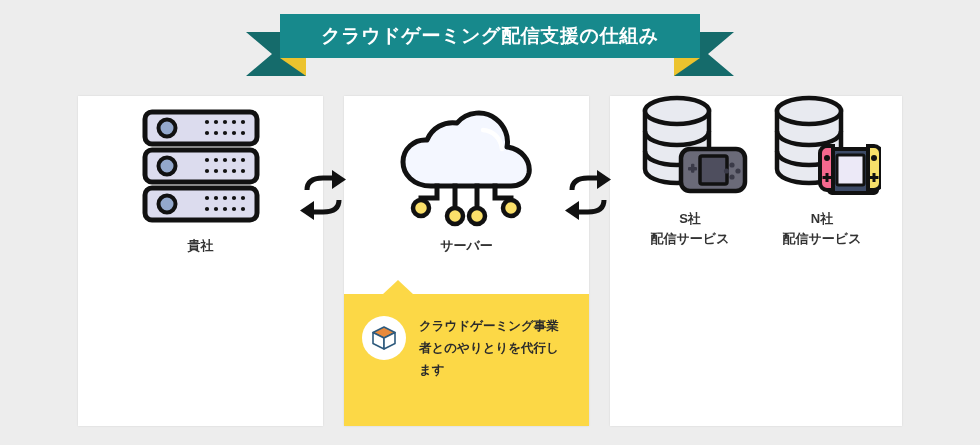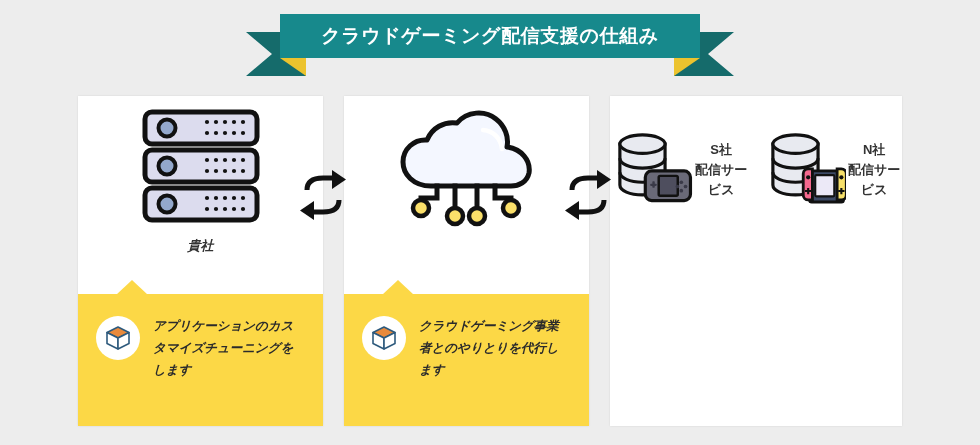--- a/index.html
+++ b/index.html
@@ -21,27 +21,27 @@
   .ribbon-fold.right { right: 34px; clip-path: polygon(0 0, 100% 0, 0 100%); }
   .ribbon-main {
     position: absolute; left: 34px; top: 0; width: 420px; height: 44px;
     background: #17898c; display: flex; align-items: center; justify-content: center;
   }
   .ribbon-title { color: #ffffff; font-size: 19px; font-weight: bold; letter-spacing: .6px; white-space: nowrap; }
 
   
   .cards { position: absolute; left: 78px; top: 96px; width: 824px; height: 330px; display: flex; gap: 21px; }
   .card { position: relative; flex: 0 0 auto; background: #ffffff; box-shadow: 0 0 2px rgba(0,0,0,.10); display: flex; flex-direction: column; }
-  .card.w-narrow { width: 245px; font-style: italic; }
+  .card.w-narrow { width: 245px; }
   .card.w-wide   { width: 292px; }
   .card-top { position: relative; height: 198px; display: flex; flex-direction: column; align-items: center; }
   .card-visual { height: 140px; width: 100%; display: flex; align-items: center; justify-content: center; gap: 8px; }
   .card-labels { width: 100%; text-align: center; }
   .card-label-line { font-size: 13px; font-weight: bold; color: #333333; line-height: 1.55; }
-  .icon-col { display: flex; flex-direction: row; align-items: center; }
+  .icon-col { display: flex; flex-direction: column; align-items: center; }
   .icon-col .sub-labels { margin-top: 8px; text-align: center; }
 
   
   .card-foot {
     position: relative; flex: 1; background: #fcd846;
     display: flex; align-items: flex-start; padding: 22px 18px 0 18px; gap: 13px;
   }
   .foot-notch { position: absolute; top: -14px; left: 38px; width: 32px; height: 15px; background: #fcd846; clip-path: polygon(50% 0, 100% 100%, 0 100%); }
   .foot-badge { flex: 0 0 auto; width: 44px; height: 44px; border-radius: 50%; background: #ffffff; display: flex; align-items: center; justify-content: center; }
   .foot-text { font-size: 12.5px; font-weight: bold; color: #2b2b2b; line-height: 1.75; }
@@ -113,31 +113,20 @@
                 <circle cx="84" cy="101" r="2.1"></circle>
                 <circle cx="93" cy="101" r="2.1"></circle>
                 <circle cx="102" cy="101" r="2.1"></circle>
             </g>
           </svg>
         </div>
         <div class="card-labels">
           <div class="card-label-line">貴社</div>
         </div>
       </div>
-      <div class="card-foot">
-        <div class="foot-notch"></div>
-        <div class="foot-badge">
-          <svg width="26" height="26" viewBox="0 0 26 26">
-            <path d="M13 2 L24 7.5 L13 13 L2 7.5 Z" fill="#e98a3c" stroke="#2e5a7d" stroke-width="1.6" stroke-linejoin="round"></path>
-            <path d="M2 7.5 L2 18.5 L13 24 L13 13 Z" fill="#ffffff" stroke="#2e5a7d" stroke-width="1.6" stroke-linejoin="round"></path>
-            <path d="M24 7.5 L24 18.5 L13 24 L13 13 Z" fill="#ffffff" stroke="#2e5a7d" stroke-width="1.6" stroke-linejoin="round"></path>
-          </svg>
-        </div>
-        <div class="foot-text">アプリケーションのカスタマイズチューニングをします</div>
-      </div>
     </div>
 
     <div class="card w-narrow">
       <div class="card-top">
         <div class="card-visual">
           <svg width="152" height="124" viewBox="0 0 152 124">
             <path d="M40 82 C22 82 12 70 12 58 C12 45 23 35 36 36 C41 24 53 17 66 19 C76 7 94 6 105 15 C114 22 118 33 116 43 C130 45 140 56 138 69 C136 78 128 82 120 82 Z" fill="#f4f7ff" stroke="#111111" stroke-width="5" stroke-linejoin="round"></path>
             <path d="M92 26 C103 27 110 35 111 45" fill="none" stroke="#ffffff" stroke-width="4.5" stroke-linecap="round"></path>
             <g fill="none" stroke="#111111" stroke-width="5" stroke-linecap="square">
               <path d="M46 82 L46 94 L30 94 L30 102"></path>
@@ -147,20 +136,21 @@
             </g>
             <g fill="#fbe06a" stroke="#111111" stroke-width="4.5">
               <circle cx="30" cy="104" r="8"></circle>
               <circle cx="64" cy="112" r="8"></circle>
               <circle cx="86" cy="112" r="8"></circle>
               <circle cx="120" cy="104" r="8"></circle>
             </g>
           </svg>
         </div>
         <div class="card-labels">
+          <div class="card-label-line">サーバー</div>
         </div>
       </div>
       <div class="card-foot">
         <div class="foot-notch"></div>
         <div class="foot-badge">
           <svg width="26" height="26" viewBox="0 0 26 26">
             <path d="M13 2 L24 7.5 L13 13 L2 7.5 Z" fill="#e98a3c" stroke="#2e5a7d" stroke-width="1.6" stroke-linejoin="round"></path>
             <path d="M2 7.5 L2 18.5 L13 24 L13 13 Z" fill="#ffffff" stroke="#2e5a7d" stroke-width="1.6" stroke-linejoin="round"></path>
             <path d="M24 7.5 L24 18.5 L13 24 L13 13 Z" fill="#ffffff" stroke="#2e5a7d" stroke-width="1.6" stroke-linejoin="round"></path>
           </svg>

